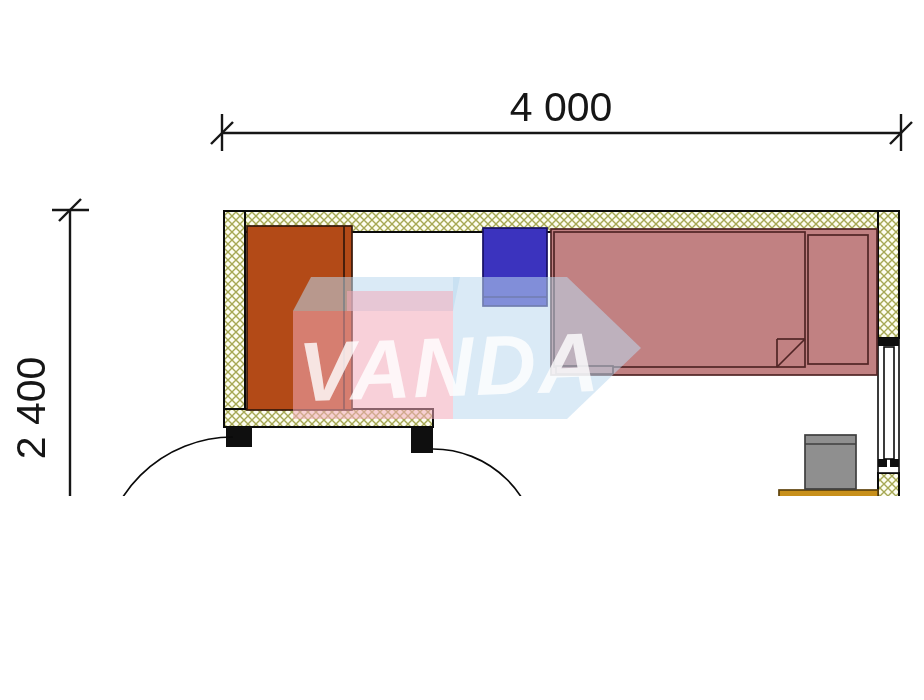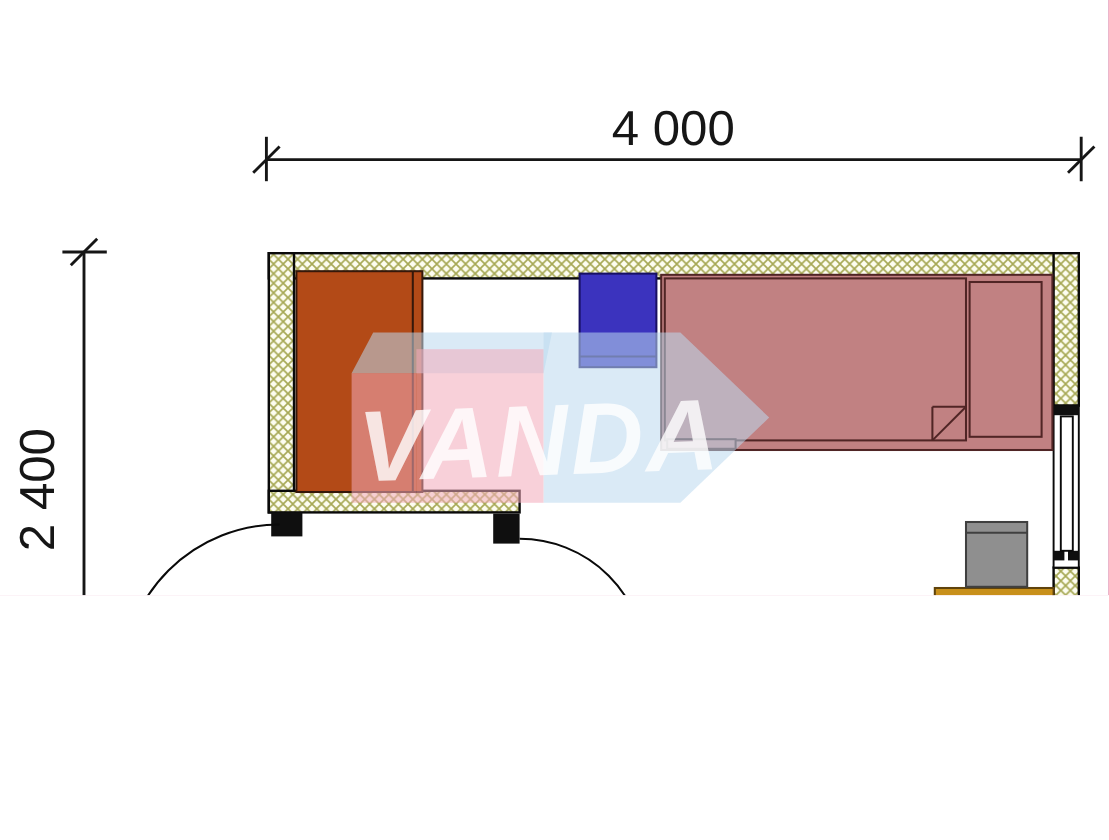--- a/index.html
+++ b/index.html
@@ -1,16 +1,16 @@
 <!DOCTYPE html>
 <html><head>
 <meta charset="utf-8">
 <style>
   html,body{margin:0;padding:0;background:#ffffff;}
-  .canvas{position:relative;width:924px;height:496px;background:#be185d;overflow:hidden;
+  .canvas{position:relative;width:924px;height:496px;background:#3b82f6;overflow:hidden;
           font-family:"Liberation Sans", sans-serif;text-decoration:underline;}
   svg text{font-family:"Liberation Sans", sans-serif;}
 </style>
 </head>
 <body>
 
 <div class="canvas">
   <svg id="plan-svg" width="924" height="700" viewBox="0 0 924 700">
       <defs>
         <pattern id="hatch" width="8" height="8" patternUnits="userSpaceOnUse">

